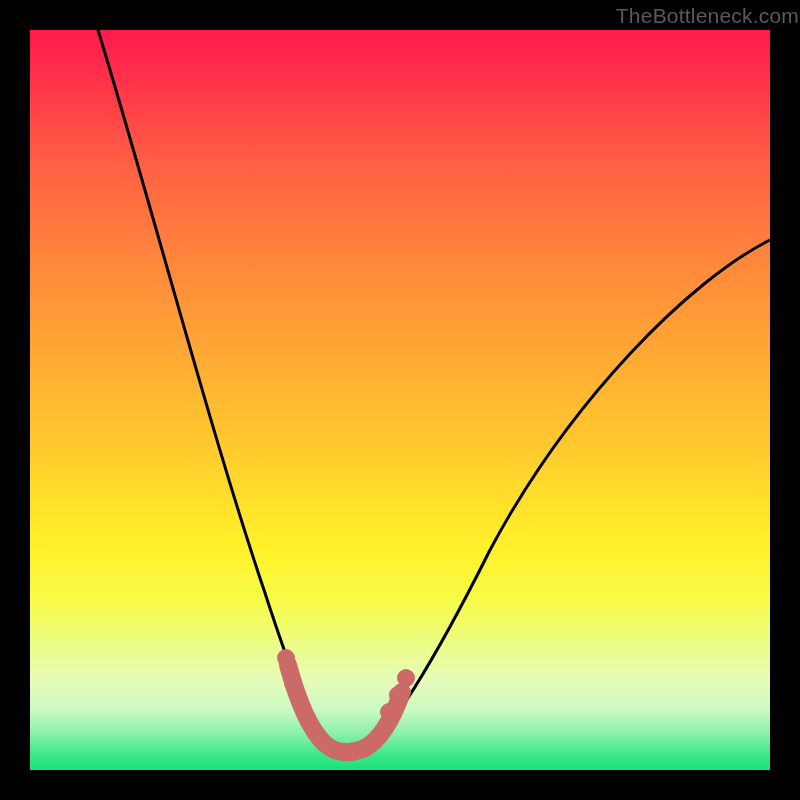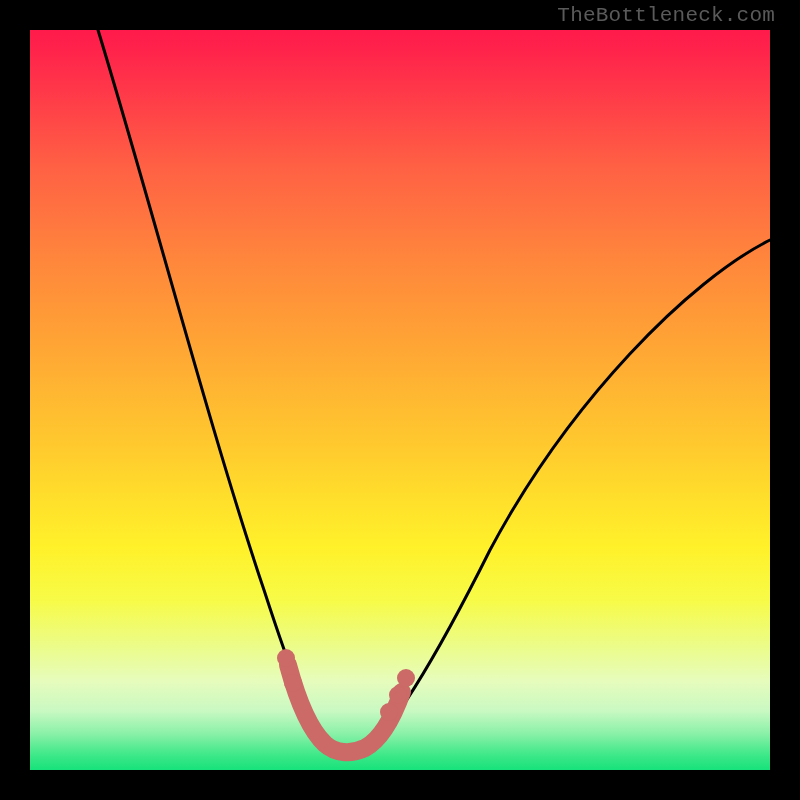--- a/index.html
+++ b/index.html
@@ -42,22 +42,22 @@
       #e6fcbc 88%,
       #c9f9c2 92%,
       #8cf1a9 95%,
       #3de888 98%,
       #17e27b 100%
     );
   }
   .watermark {
     position: absolute;
     top: 4px;
-    right: 25px;
-    font-family: Liberation Mono, monospace;
+    right: 1px;
+    font-family: Liberation Sans, sans-serif;
     font-size: 21px;
     color: #5a5a5a;
     letter-spacing: 0.2px;
     user-select: none;
   }
   svg.curve {
     position: absolute;
     left: 0;
     top: 0;
     width: 740px;

